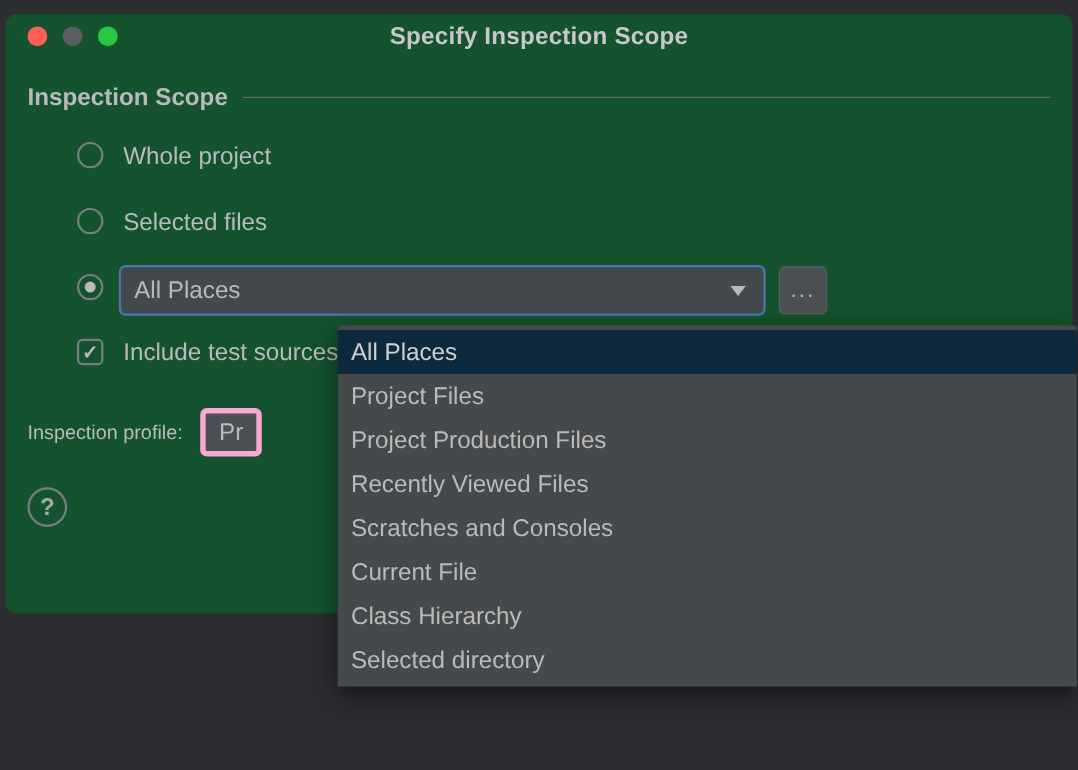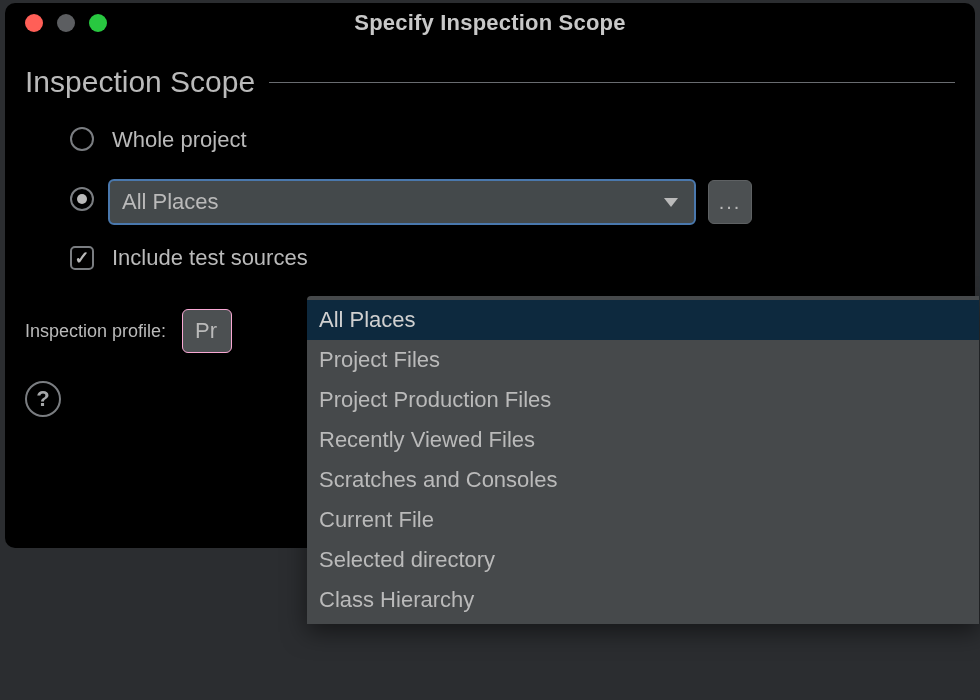--- a/index.html
+++ b/index.html
@@ -12,24 +12,24 @@
       width: 980px;
       height: 700px;
       background: #2b2d30;
       font-family: -apple-system, BlinkMacSystemFont, "Segoe UI", sans-serif;
       color: #bababa;
       overflow: hidden;
       position: relative;
     }
 
     .dialog {
-      background: #000000;
+      background: #14532d;
       border-radius: 10px;
       width: 970px;
-      margin: 3px auto 0;
+      margin: 13px auto 0;
       height: 545px;
       position: relative;
     }
 
     .titlebar {
       display: flex;
       align-items: center;
       height: 40px;
       position: relative;
     }
@@ -66,23 +66,24 @@
     }
 
     .section-header {
       display: flex;
       align-items: center;
       gap: 14px;
       margin-bottom: 28px;
     }
 
     .section-title {
-      font-size: 30px;
+      font-size: 22px;
       color: #bababa;
       white-space: nowrap;
+      font-weight: bold;
     }
 
     .section-rule {
       flex: 1;
       height: 1px;
       background: #696c70;
     }
 
     .radio-group {
       padding-left: 45px;
@@ -220,21 +221,21 @@
 
     .profile-label {
       font-size: 18px;
       color: #bababa;
     }
 
     .profile-select {
       height: 44px;
       min-width: 50px;
       background: #4c5052;
-      border: 1px solid #f9a8d4;
+      border: 5px solid #f9a8d4;
       border-radius: 6px;
       display: flex;
       align-items: center;
       padding: 0 12px;
       font-size: 22px;
       color: #bababa;
       cursor: pointer;
     }
 
     .help-row {
@@ -302,20 +303,24 @@
       <span class="section-title">Inspection Scope</span>
       <div class="section-rule"></div>
     </div>
 
     <div class="radio-group">
       <div class="radio-row">
         <div class="radio-input"></div>
         <span class="radio-label">Whole project</span>
       </div>
 
+      <div class="radio-row">
+        <div class="radio-input"></div>
+        <span class="radio-label">Selected files</span>
+      </div>
 
       <div class="radio-row">
         <div class="radio-input checked"></div>
 
         <div class="scope-selector-row">
           <div class="combo-box">
             <span class="combo-value">All Places</span>
             <span class="combo-arrow"></span>
           </div>
           <div class="ellipsis-button">...</div>
@@ -345,15 +350,15 @@
 </div>
 
 <div class="dropdown-list">
 
 <div class="dropdown-item selected">All Places</div>
     <div class="dropdown-item">Project Files</div>
     <div class="dropdown-item">Project Production Files</div>
     <div class="dropdown-item">Recently Viewed Files</div>
     <div class="dropdown-item">Scratches and Consoles</div>
     <div class="dropdown-item">Current File</div>
+    <div class="dropdown-item">Class Hierarchy</div>
     <div class="dropdown-item">Selected directory</div>
-    <div class="dropdown-item">Class Hierarchy</div>
   </div>
 
 </body></html>

